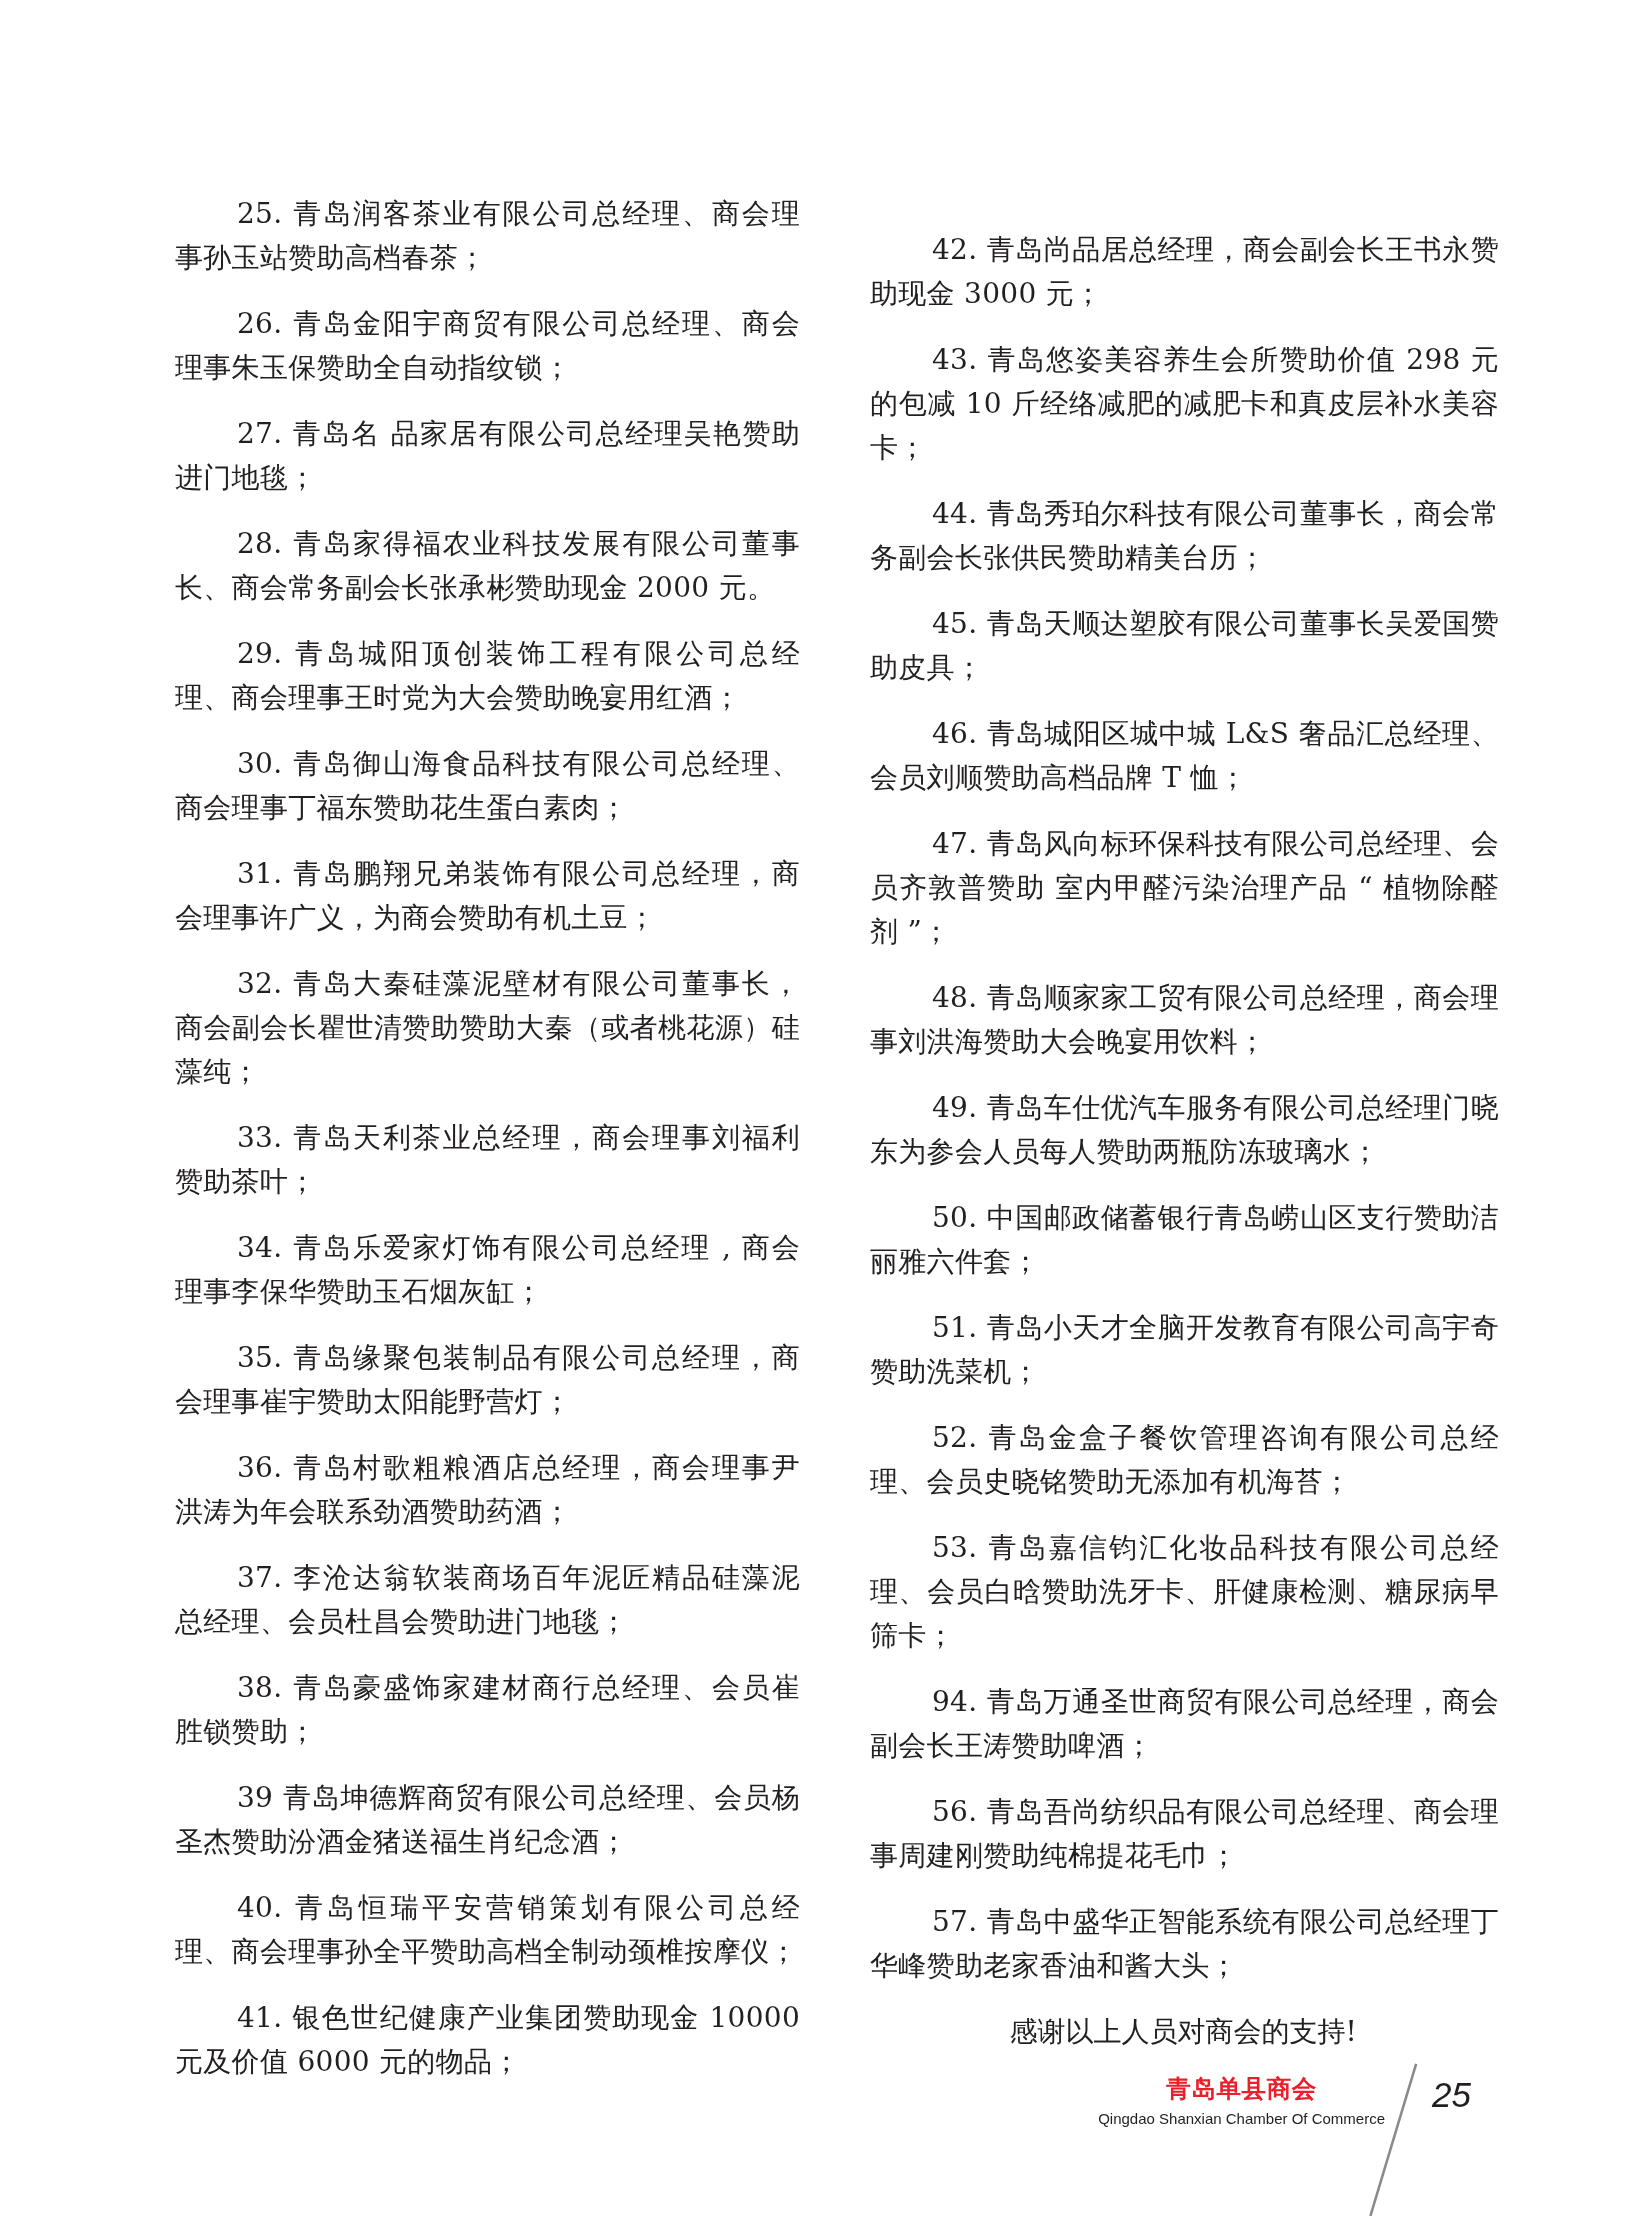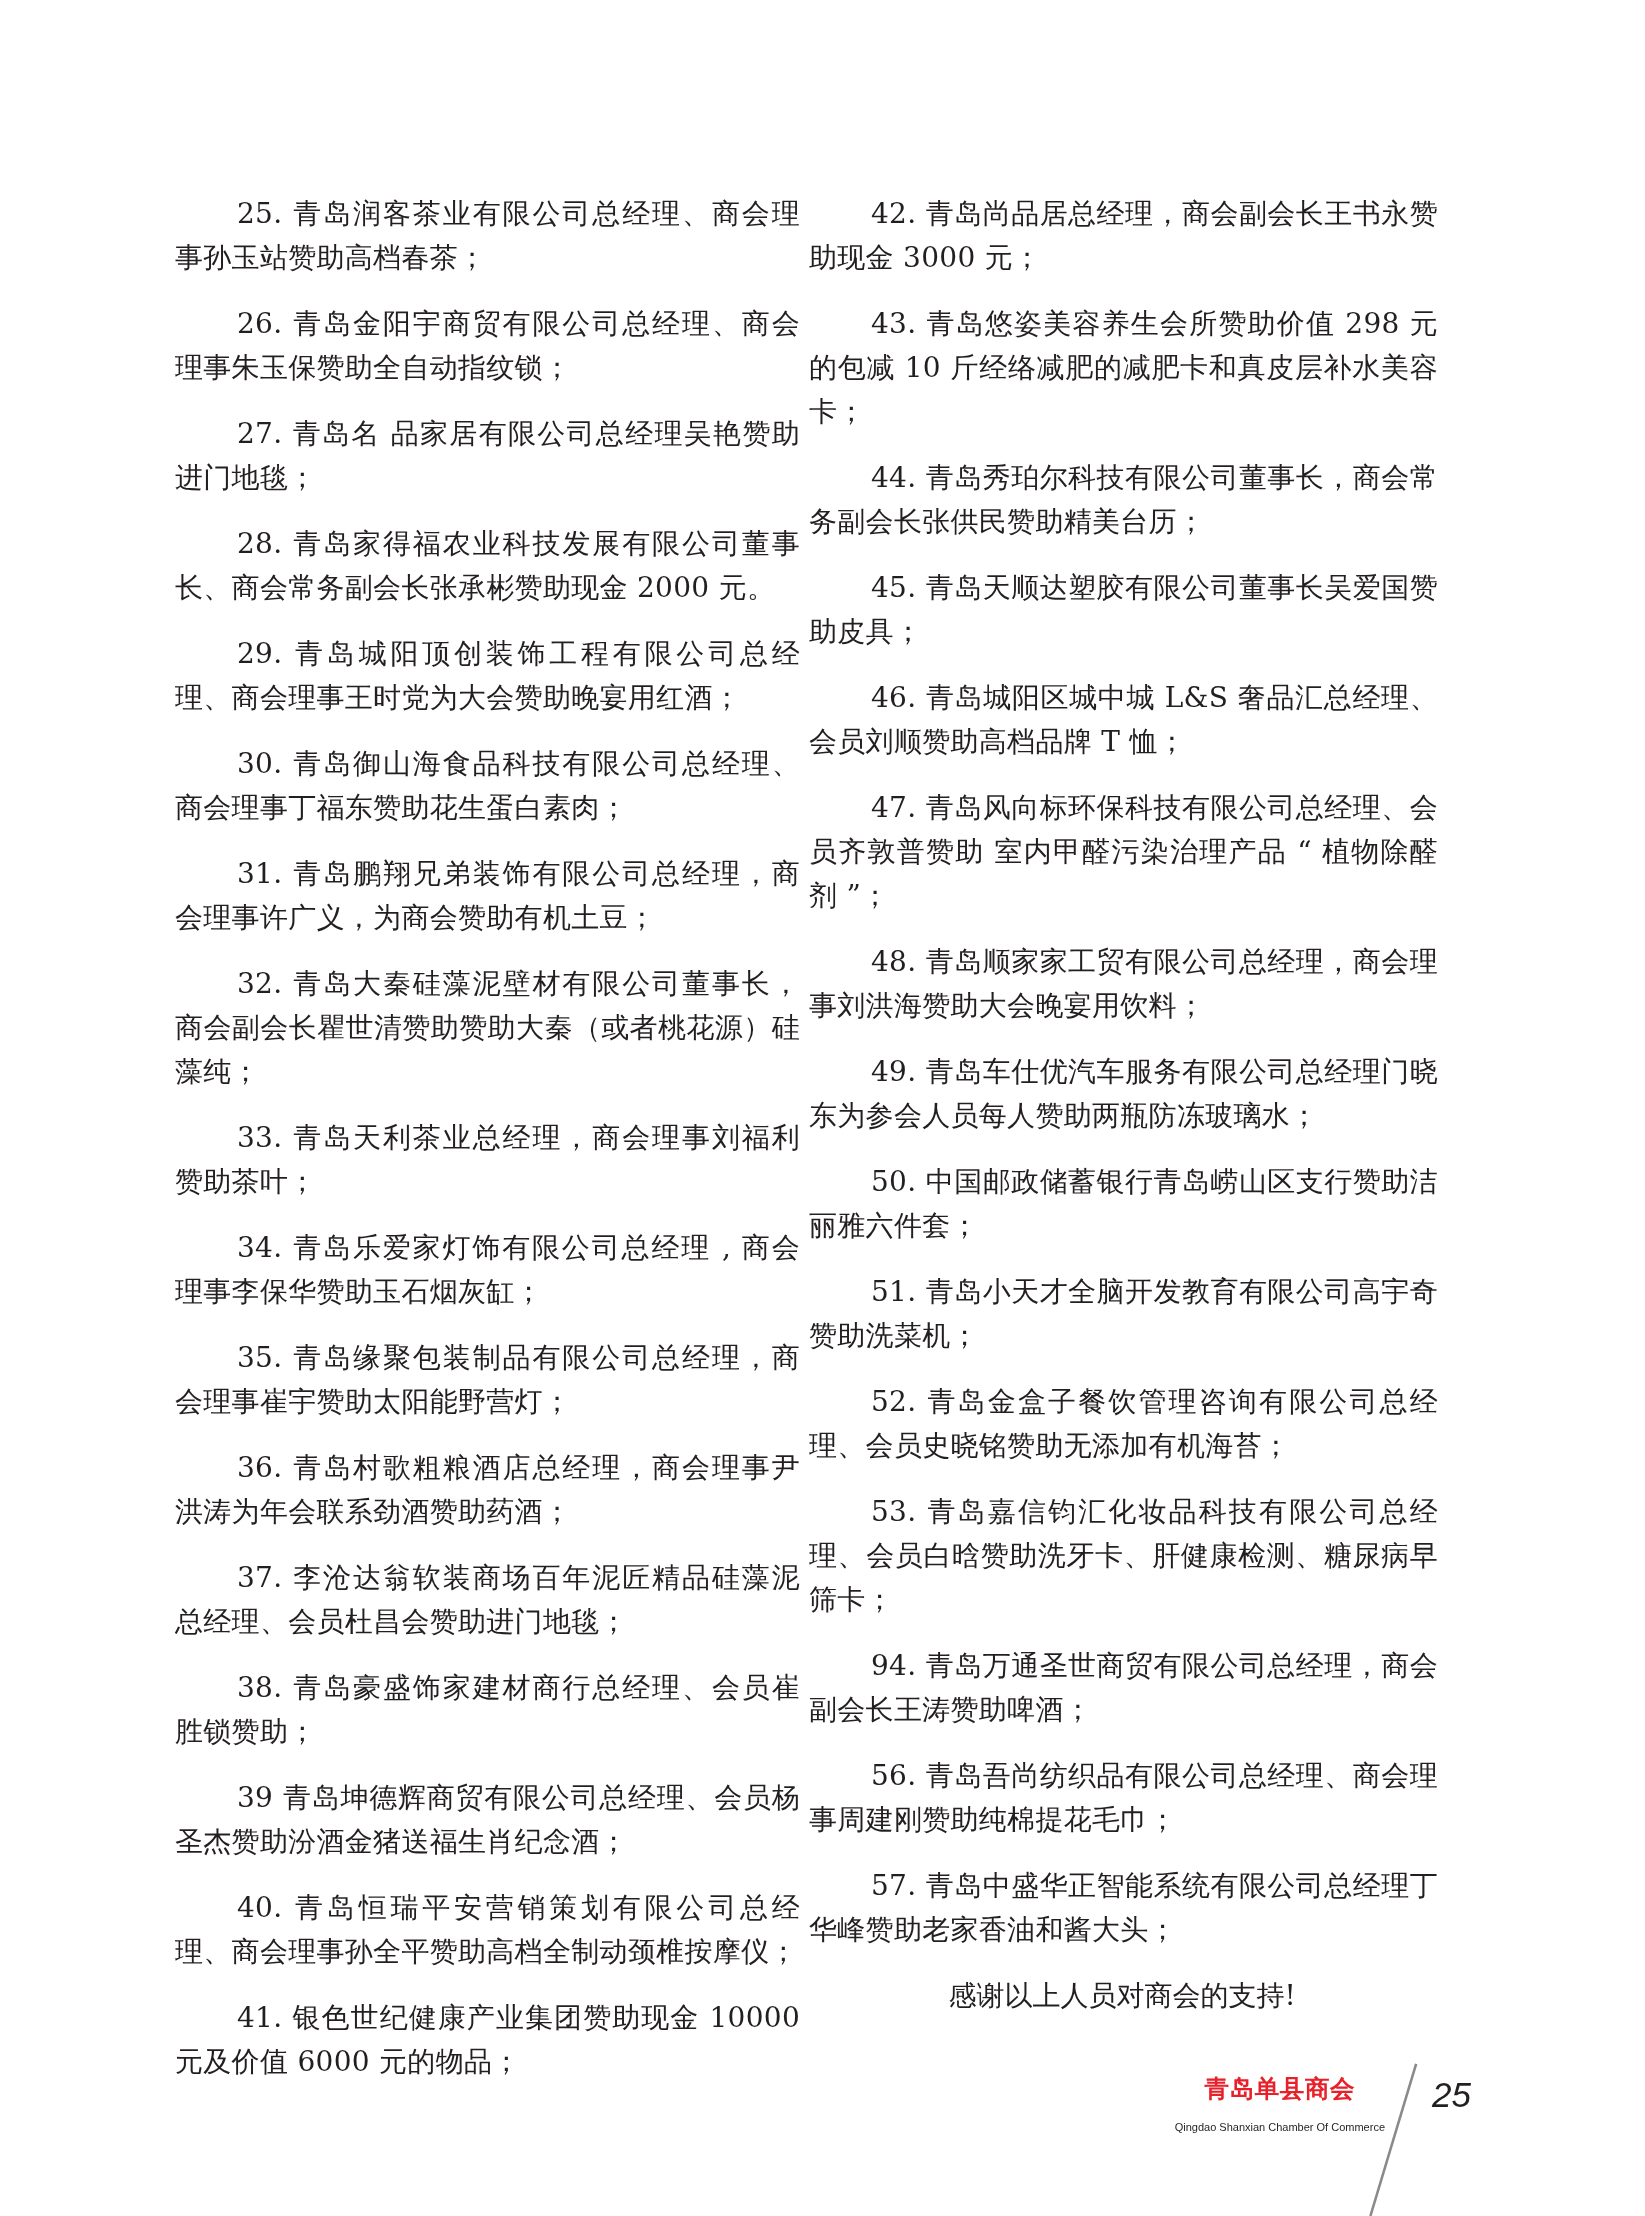--- a/index.html
+++ b/index.html
@@ -5,21 +5,21 @@
   html, body { margin: 0; padding: 0; background: #ffffff; }
   body {
     width: 1645px; height: 2216px; position: relative; overflow: hidden;
     font-family: "DejaVu Serif", "Liberation Serif", serif;
     color: #231f20;
   }
   .column {
     position: absolute; top: 192px;
   }
   .col-left { left: 175px; width: 625px; }
-  .col-right { left: 809px; width: 629px; }
+  .col-right { left: 870px; width: 629px; margin-top: 36px; }
   .entry {
     font-size: 28px;
     line-height: 44px;
     text-indent: 62px;
     text-align: justify;
     text-align-last: left;
     margin: 0 0 22px 0;
     letter-spacing: 0.3px;
   }
   .closing {
@@ -31,22 +31,22 @@
     position: absolute; right: 260px; top: 2075px;
     text-align: center;
   }
   .brand-cn {
     font-family: "DejaVu Sans", "Liberation Sans", sans-serif;
     font-weight: bold; font-size: 24.5px; line-height: 27px;
     color: #e8202a; letter-spacing: 0.6px;
   }
   .brand-en {
     font-family: "Liberation Sans", "DejaVu Sans", sans-serif;
-    font-size: 11px; line-height: 13px; color: #231f20;
-    margin-top: 19px;
+    font-size: 15px; line-height: 13px; color: #231f20;
+    margin-top: 10px;
   }
   .page-number {
     position: absolute; left: 1432px; top: 2077px;
     font-family: "Liberation Sans", "DejaVu Sans", sans-serif;
     font-style: italic; font-size: 35px; line-height: 35px; color: #231f20;
   }
   .slash {
     position: absolute; left: 0; top: 0; width: 1645px; height: 2216px;
     pointer-events: none;
   }

